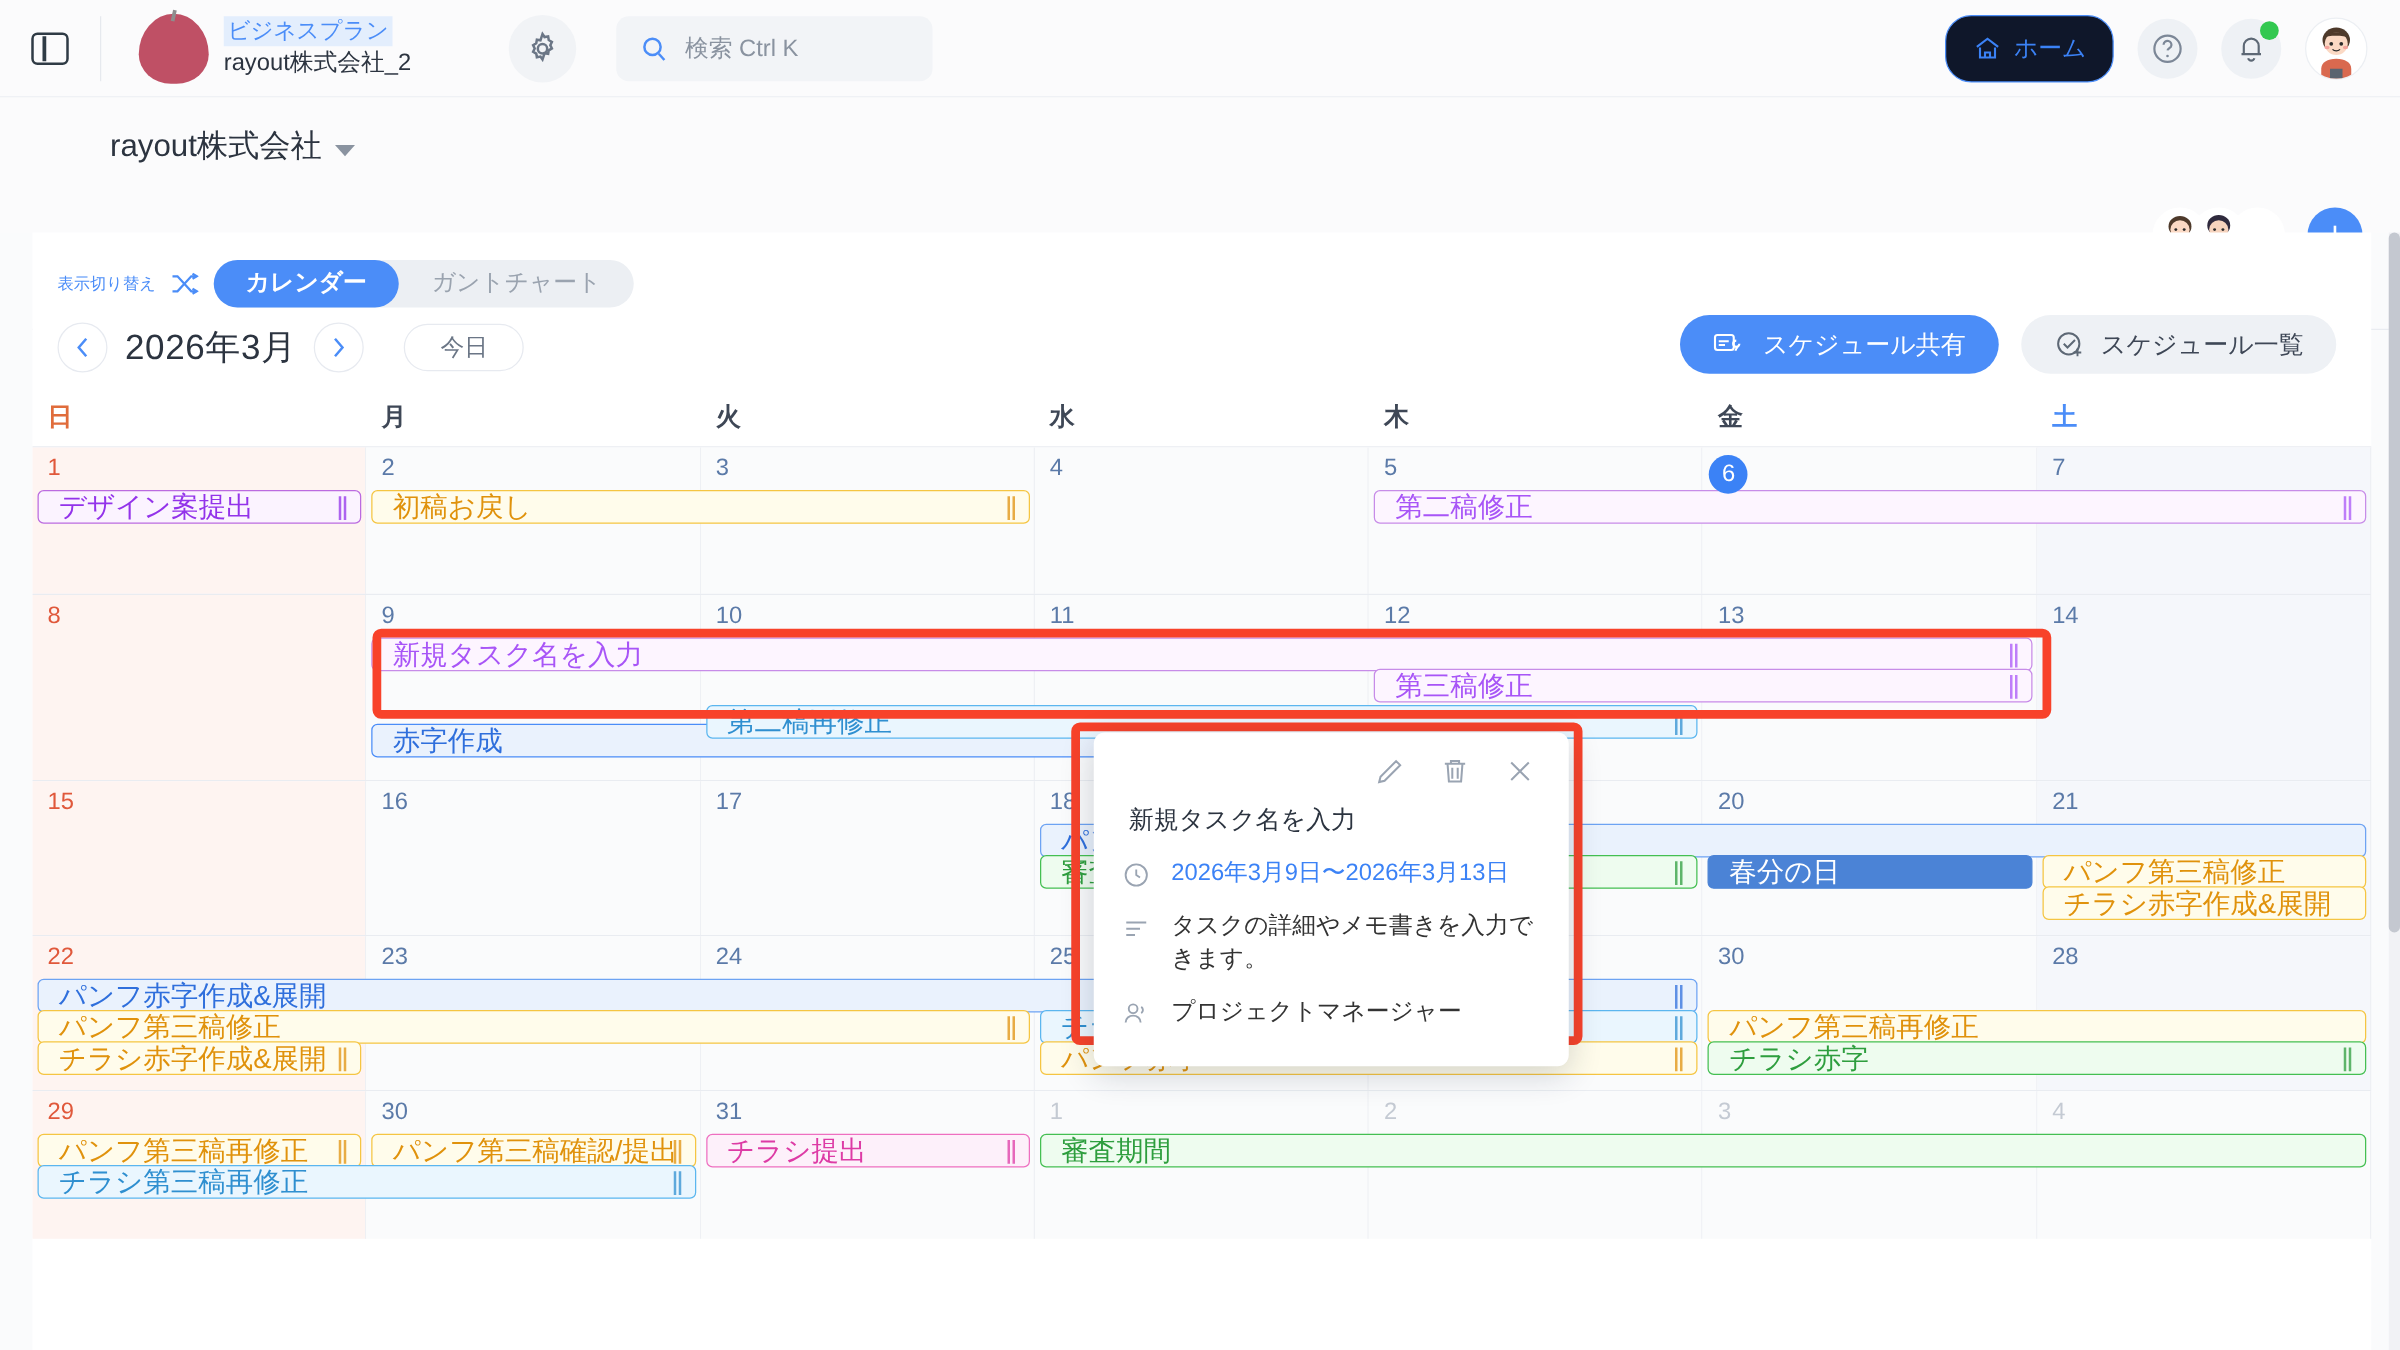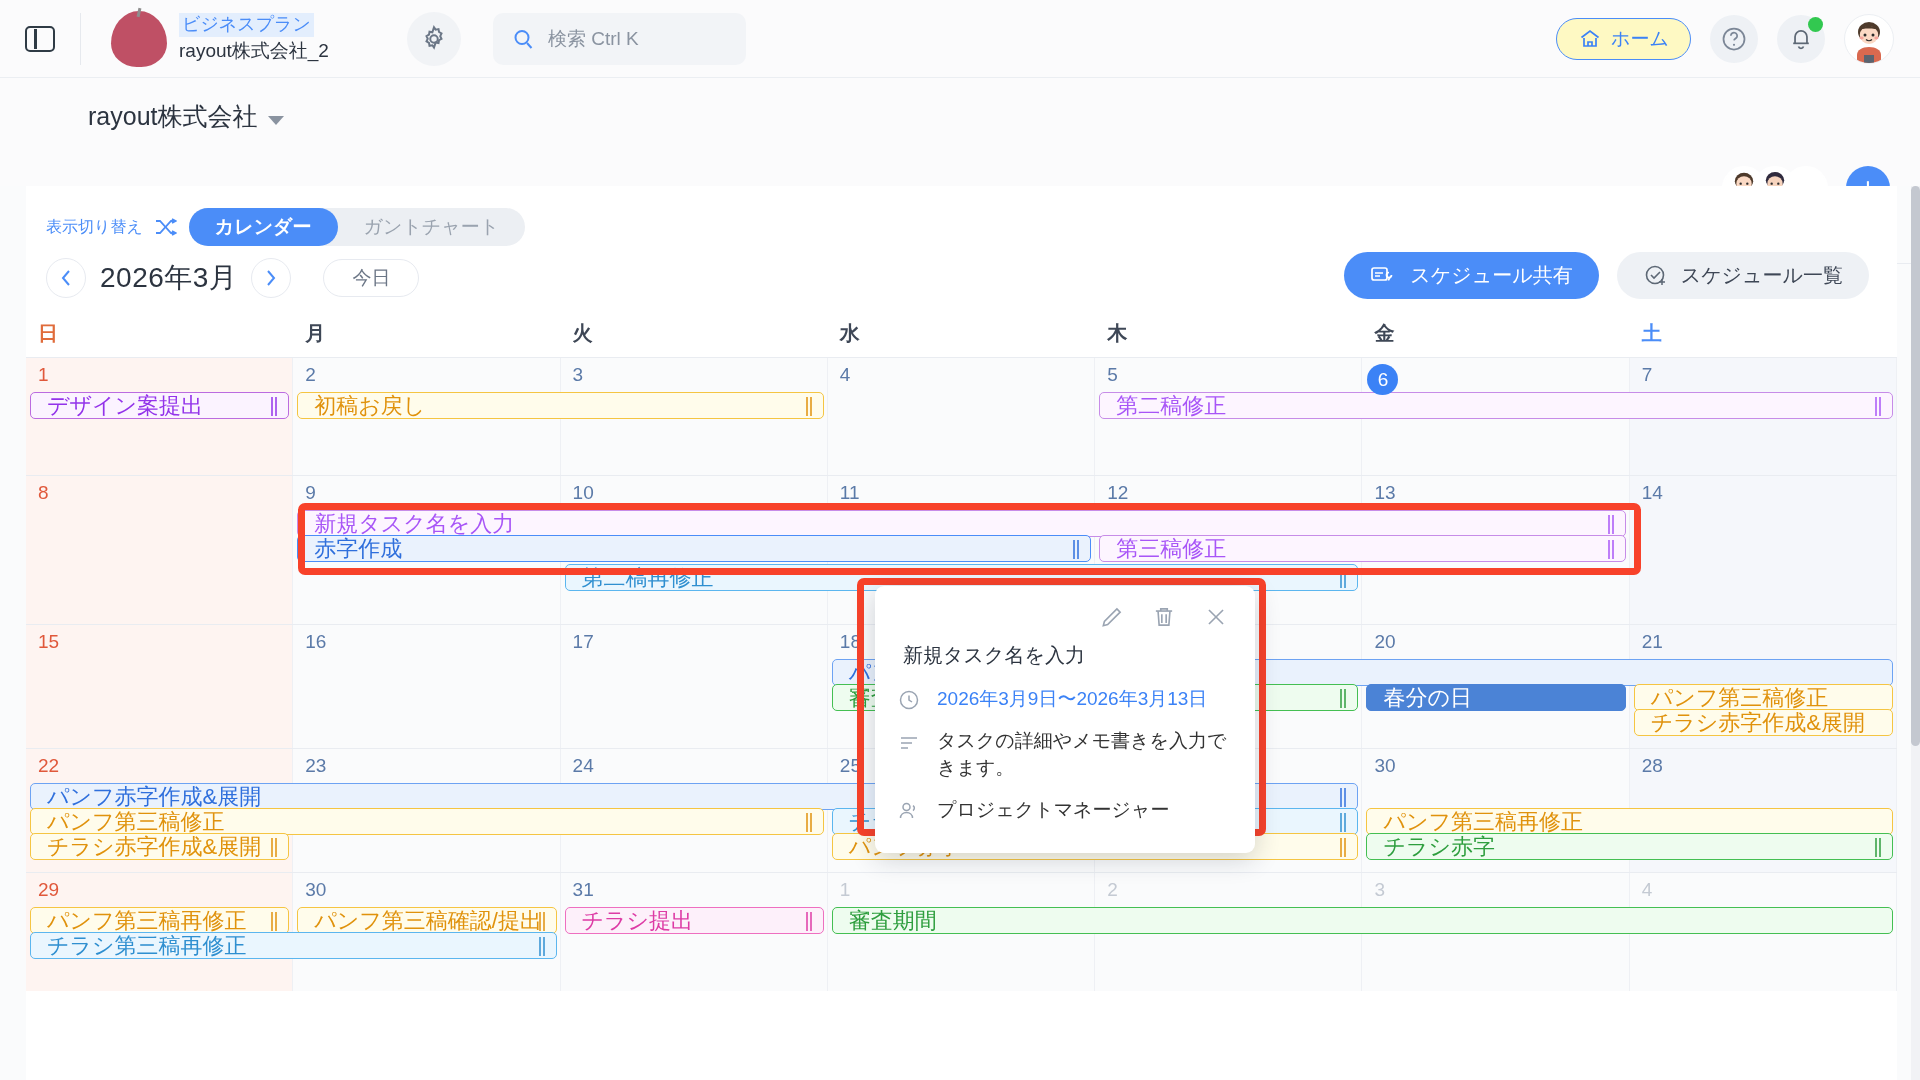--- a/index.html
+++ b/index.html
@@ -38,22 +38,22 @@
     display:flex;align-items:center;justify-content:center;cursor:pointer;
   }
   .search-box{
     margin-left:32px; width:253px; height:52px; background:#f2f4f7; border-radius:10px;
     display:flex; align-items:center; gap:13px; padding:0 18px; cursor:text;
   }
   .search-ph{ font-size:19px; color:#8a93a0; }
 
   .top-right{ position:absolute; right:26px; top:0; height:78px; display:flex; align-items:center; gap:19px;}
   .home-btn{
-    height:42px; border:1.6px solid #4b8df8; border-radius:21px; color:#3b82f6;
-    display:flex;align-items:center;gap:9px;padding:0 21px; font-size:19px; cursor:pointer; background:#fef9c3;
+    height:54px; border:1.6px solid #4b8df8; border-radius:21px; color:#3b82f6;
+    display:flex;align-items:center;gap:9px;padding:0 21px; font-size:19px; cursor:pointer; background:#0f172a;
   }
   .circ-btn{ width:48px;height:48px;border-radius:50%;background:#eef1f5;display:flex;align-items:center;justify-content:center;cursor:pointer;position:relative;}
   .dot-green{ position:absolute; right:2px; top:2px; width:15px;height:15px;border-radius:50%;background:#32c850;}
   .avatar{ width:50px;height:50px;border-radius:50%;background:#fff;border:1px solid #eceff3;overflow:hidden;cursor:pointer;
            display:flex;align-items:flex-end;justify-content:center;}
 
   
   .chbar{ position:absolute; top:78px; left:0; width:1920px; height:108px; background:#fbfbfc;}
   .ch-title{ position:absolute; left:88px; top:22px; font-size:25px; color:#2c3440; }
   .ch-caret{ position:absolute; left:268px; top:38px; width:0;height:0;border-left:8px solid transparent;border-right:8px solid transparent;border-top:9px solid #8a93a0; cursor:pointer;}
@@ -68,21 +68,21 @@
   .stack .av{ width:44px;height:44px;border-radius:50%;border:2px solid #fff;margin-left:-13px;overflow:hidden;background:#fff;display:flex;align-items:flex-end;justify-content:center;}
   .stack .av:first-child{margin-left:0;}
   .av-purple{ background:#8a6fd0; color:#fff; font-size:17px; align-items:center !important; }
   .plus-btn{ margin-left:18px; width:44px;height:44px;border-radius:50%;background:#4b8df8;color:#fff;font-size:28px;display:flex;align-items:center;justify-content:center;cursor:pointer;}
   .chbar-sep{ position:absolute; top:185px; left:26px; right:0; height:1px; background:#e9ecf1;}
 
   
   .content{ position:absolute; top:186px; left:26px; width:1871px; height:894px; background:#fff; }
 
   .viewswitch{ position:absolute; left:20px; top:22px; display:flex; align-items:center; gap:12px;}
-  .vs-label{ font-size:16px; color:#4b8df8; cursor:pointer;text-align:right;}
+  .vs-label{ font-size:13px; color:#4b8df8; cursor:pointer;text-align:right;}
   .seg{ display:flex; background:#eceff3; border-radius:19px; height:38px; align-items:center; padding:0; }
   .seg div{ font-size:19px; padding:0 26px; height:38px; line-height:38px; border-radius:19px; cursor:pointer; color:#9aa3af;}
   .seg div.on{ background:#4b8df8; color:#fff; font-weight:600;}
 
   .datenav{ position:absolute; left:46px; top:258px; display:flex; align-items:center; gap:14px;}
   .nav-circ{ width:40px;height:40px;border-radius:50%;border:1px solid #e7eaf0;background:#fff;display:flex;align-items:center;justify-content:center;cursor:pointer;color:#4b8df8;font-size:20px;}
   .month{ font-size:28px; color:#2c3440; letter-spacing:.5px;}
   .today-btn{ margin-left:18px; height:38px; border:1px solid #e7eaf0; border-radius:19px; padding:0 28px; display:flex; align-items:center; font-size:19px; color:#6b7686; background:#fff; cursor:pointer;}
 
   .top-actions{ position:absolute; right:28px; top:252px; display:flex; gap:18px;}
@@ -110,21 +110,21 @@
   .events{ position:absolute; left:0; right:0; top:34px; bottom:0; }
   .ev{
     position:absolute; height:27px; border-radius:5px; border:1.4px solid;
     font-size:22px; display:flex; align-items:center; padding-left:16px; cursor:pointer; white-space:nowrap; overflow:hidden;
   }
   .ev .grip{ position:absolute; right:9px; top:4px; height:19px; width:8px; display:flex; gap:2px;}
   .ev .grip i{ width:2px; background:currentColor; opacity:.75; display:block; height:100%;}
   .ev.purple{ background:#fbf3ff; border-color:#bb6be0; color:#9333ea;}
   .ev.violet{ background:#fdf5ff; border-color:#c78ce8; color:#a855f7;}
   .ev.yellow{ background:#fffceb; border-color:#f5c542; color:#e0920c;}
-  .ev.blue{   background:#eaf2fd; border-color:#4b8df8; color:#2f6fdc;}
+  .ev.blue{   background:#eaf2fd; border-color:#4b8df8; color:#2f6fdc;margin-top:44px;}
   .ev.lblue{  background:#eaf6fe; border-color:#5bb6ef; color:#2f8fd0;}
   .ev.green{  background:#eefcef; border-color:#44bf52; color:#2e9e3e;}
   .ev.pink{   background:#fdf0fa; border-color:#ee6fc0; color:#dd3ba5;}
   .ev.solid-blue{ background:#4b83d6; border-color:#4b83d6; color:#fff; justify-content:flex-start;}
   .ev.wide-blue{ background:#eaf2fd; border-color:#6da3f3; color:#2f6fdc;}
 
   
   .redbox{ position:absolute; border:7px solid #f8422a; border-radius:7px; pointer-events:none; z-index:40;}
 
   

